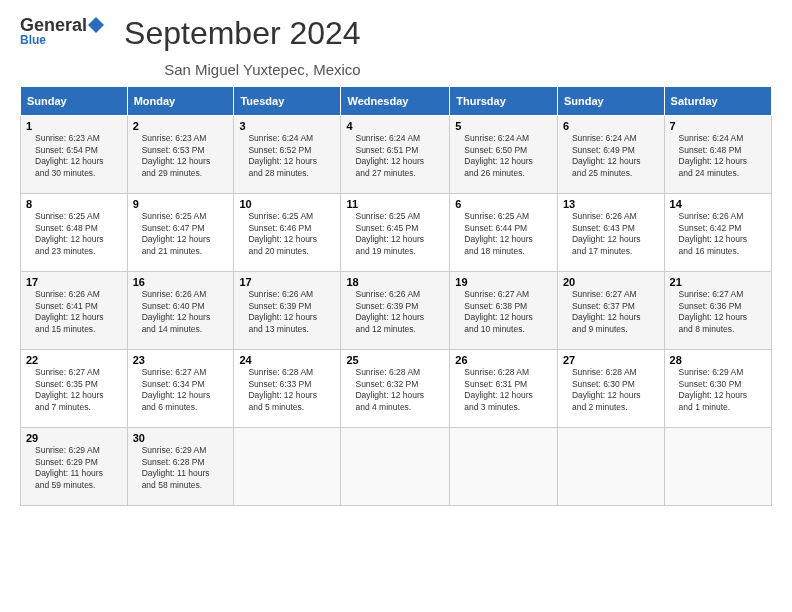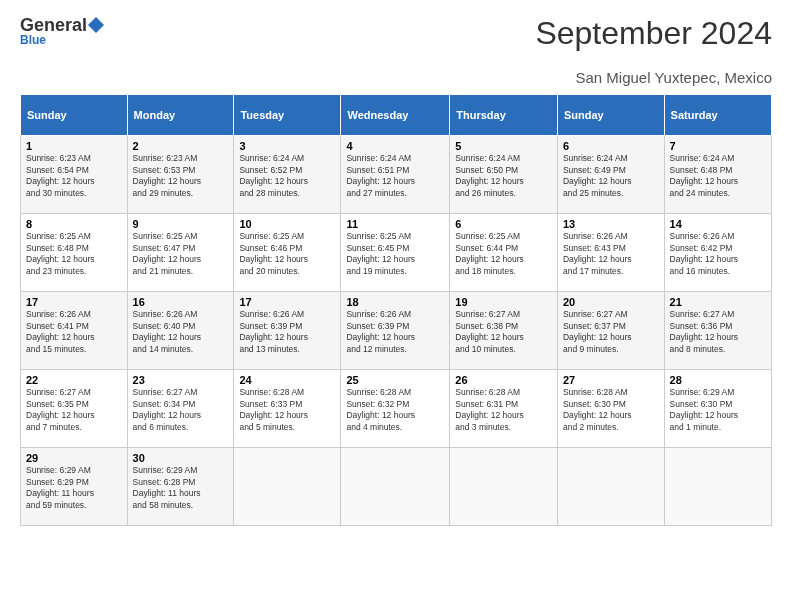--- a/index.html
+++ b/index.html
@@ -11,21 +11,21 @@
       overflow: hidden;
     }
     .page {
       width: 792px;
       height: 612px;
       padding: 16px 20px 10px 20px;
     }
     .header {
       display: flex;
       align-items: flex-start;
-      justify-content: space-between;
+      justify-content: flex-start;
       margin-bottom: 8px;
       gap: 20px;
     }
     .logo {
       display: flex;
       flex-direction: column;
       align-items: flex-start;
     }
     .logo-general {
       font-size: 18px;
@@ -44,32 +44,32 @@
     }
     .month-title {
       font-size: 32px;
       font-weight: normal;
       color: #333;
       line-height: 1.1;
     }
     .location-title {
       font-size: 15px;
       color: #555;
-      margin-top: 18px;
+      margin-top: 10px;
     }
     .calendar {
       width: 100%;
       border-collapse: collapse;
       font-size: 9.5px;
     }
     .calendar thead tr th {
       background: #2a6ebb;
       color: #fff;
       text-align: left;
-      padding: 14px 6px;
+      padding: 8px 6px;
       font-size: 11px;
       font-weight: bold;
       border: 1px solid #fff;
     }
     .calendar tbody tr td {
       vertical-align: top;
       padding: 4px 5px;
       border: 1px solid #ccc;
       width: 113px;
       height: 78px;
@@ -84,20 +84,21 @@
     .day-num {
       font-weight: bold;
       font-size: 11px;
       display: block;
       margin-bottom: 1px;
     }
     .day-info {
       font-size: 8.5px;
       color: #333;
       line-height: 1.35;
+      margin-left: 9px;
     }
     .empty-cell {
       background: #f9f9f9 !important;
     }
   </style>
 </head>
 <body>
 
 <div class="page">
   <div class="header">

